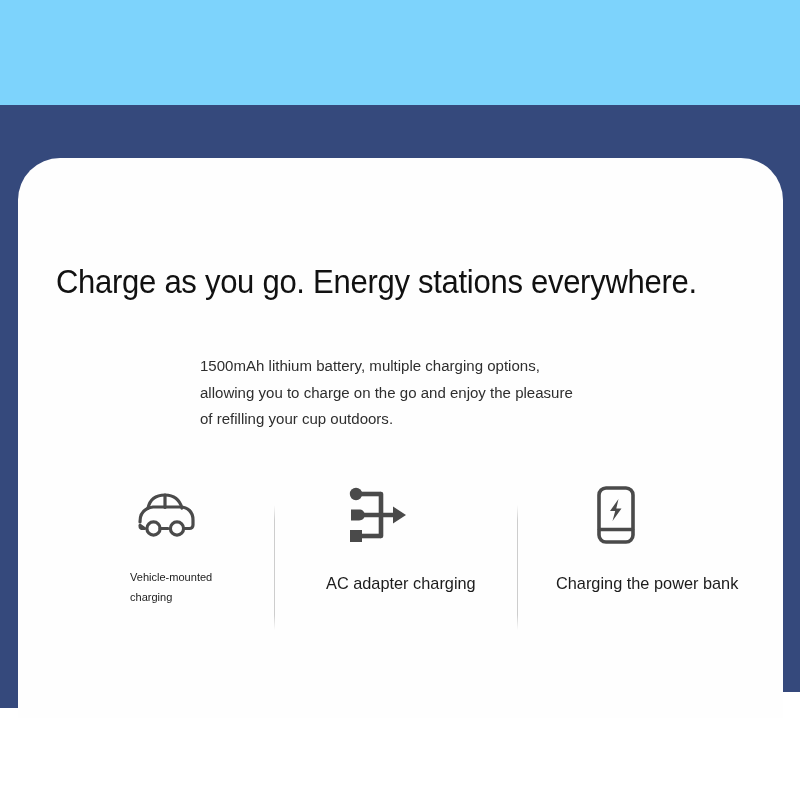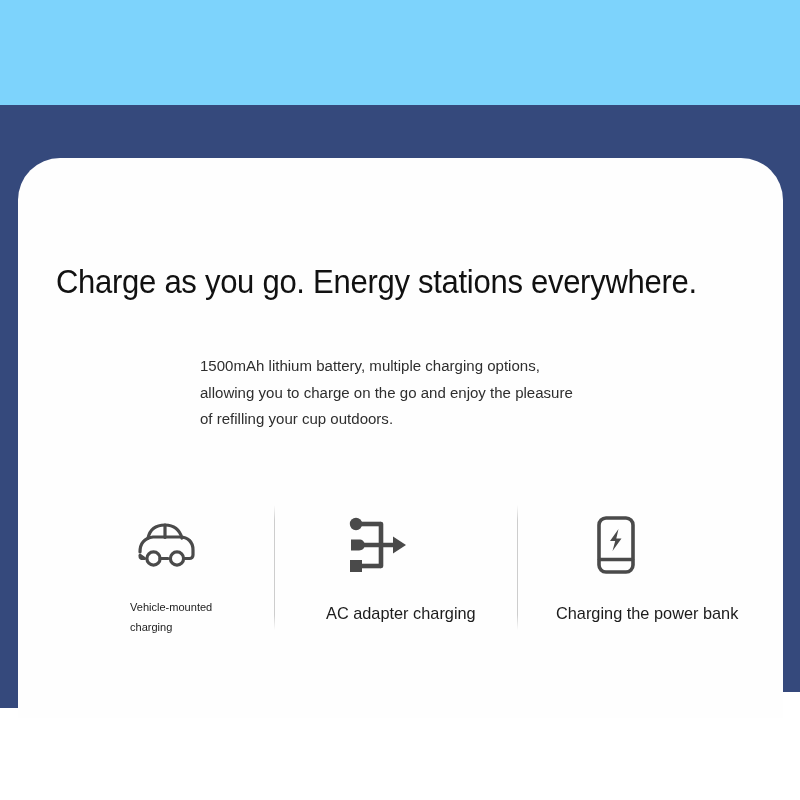--- a/index.html
+++ b/index.html
@@ -93,21 +93,21 @@
   }
   #body-copy .ln {
     display: block;
     white-space: nowrap;
   }
 
   
   #features {
     position: absolute;
     left: 0;
-    top: 344px;
+    top: 314px;
     width: 765px;
     height: 160px;
   }
   .feature {
     position: absolute;
     top: 0;
     height: 160px;
   }
   .feature .icon-wrap {
     position: absolute;

